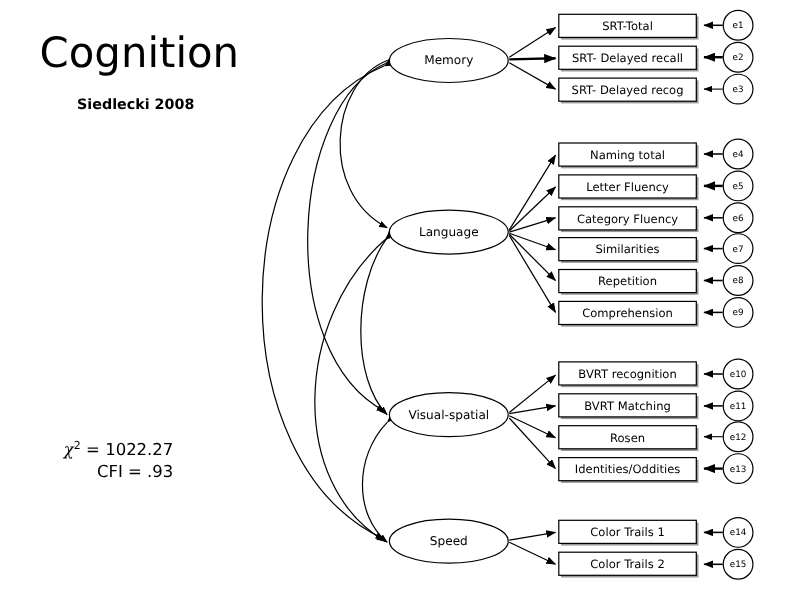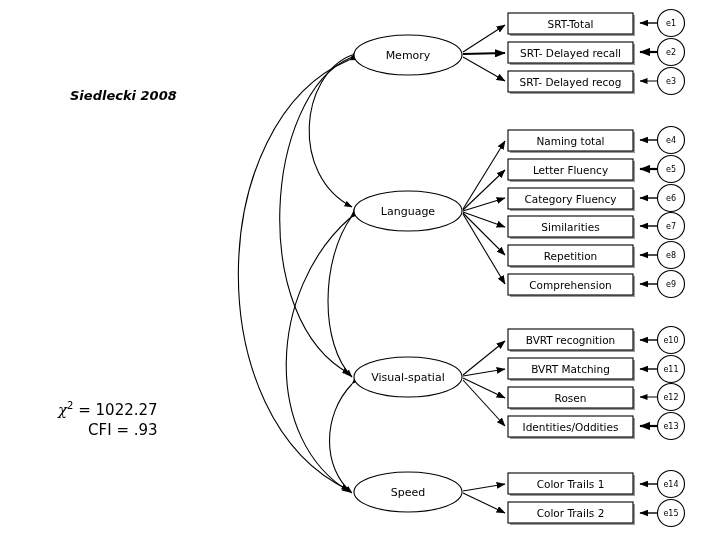--- a/index.html
+++ b/index.html
@@ -34,21 +34,20 @@
     white-space: nowrap;
   }
   .subtitle {
     position: absolute;
     left: 70px;
     top: 88px;
     font-size: 13px;
     font-weight: bold;
     color: #000;
     white-space: nowrap;
-    font-style: italic;
   }
   .fit-stats {
     position: absolute;
     left: 58px;
     top: 396px;
     font-size: 15px;
     line-height: 20px;
     color: #000;
     white-space: nowrap;
     text-align: right;
@@ -120,20 +119,21 @@
     stroke: #000000;
     fill: none;
     stroke-width: 1.1;
   }
 </style>
 </head>
 <body>
 
 <div id="slide">
 
+  <div class="title">Cognition</div>
   <div class="subtitle">Siedlecki 2008</div>
 
   <div class="fit-stats">
     <span class="fit-line"><span class="chi-sym">χ</span><span class="chi-sup">2</span><span> = 1022.27</span></span>
     <span class="fit-line">CFI = .93</span>
   </div>
 
   <svg class="diagram" viewBox="0 0 720 540">
     <defs>
       <marker id="arw" markerWidth="9" markerHeight="7" refX="8.4" refY="3.5" orient="auto" markerUnits="userSpaceOnUse">

